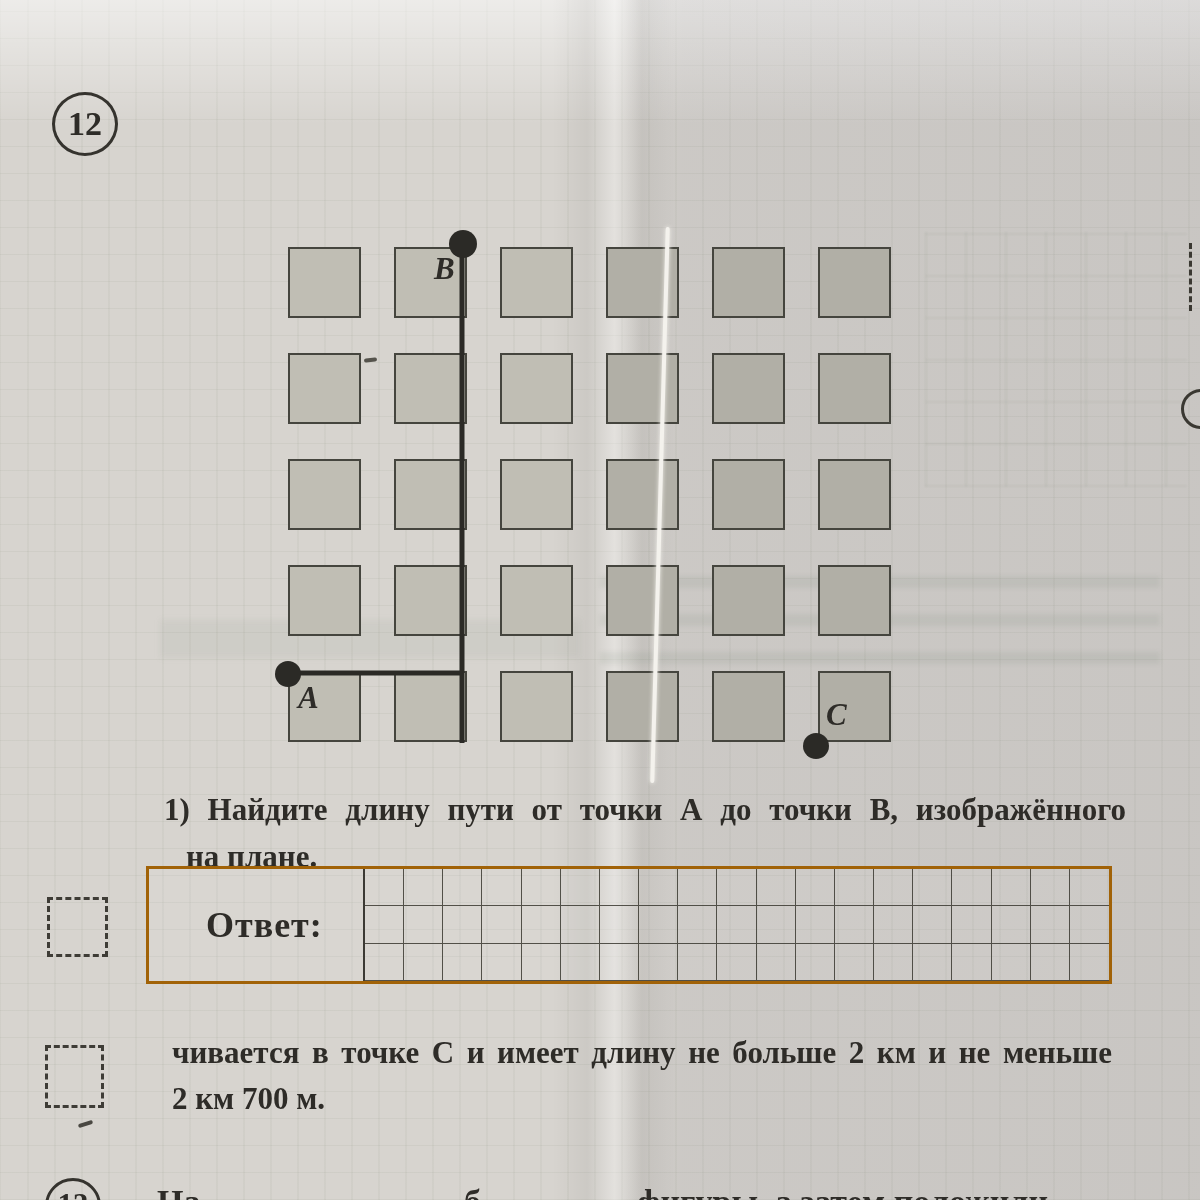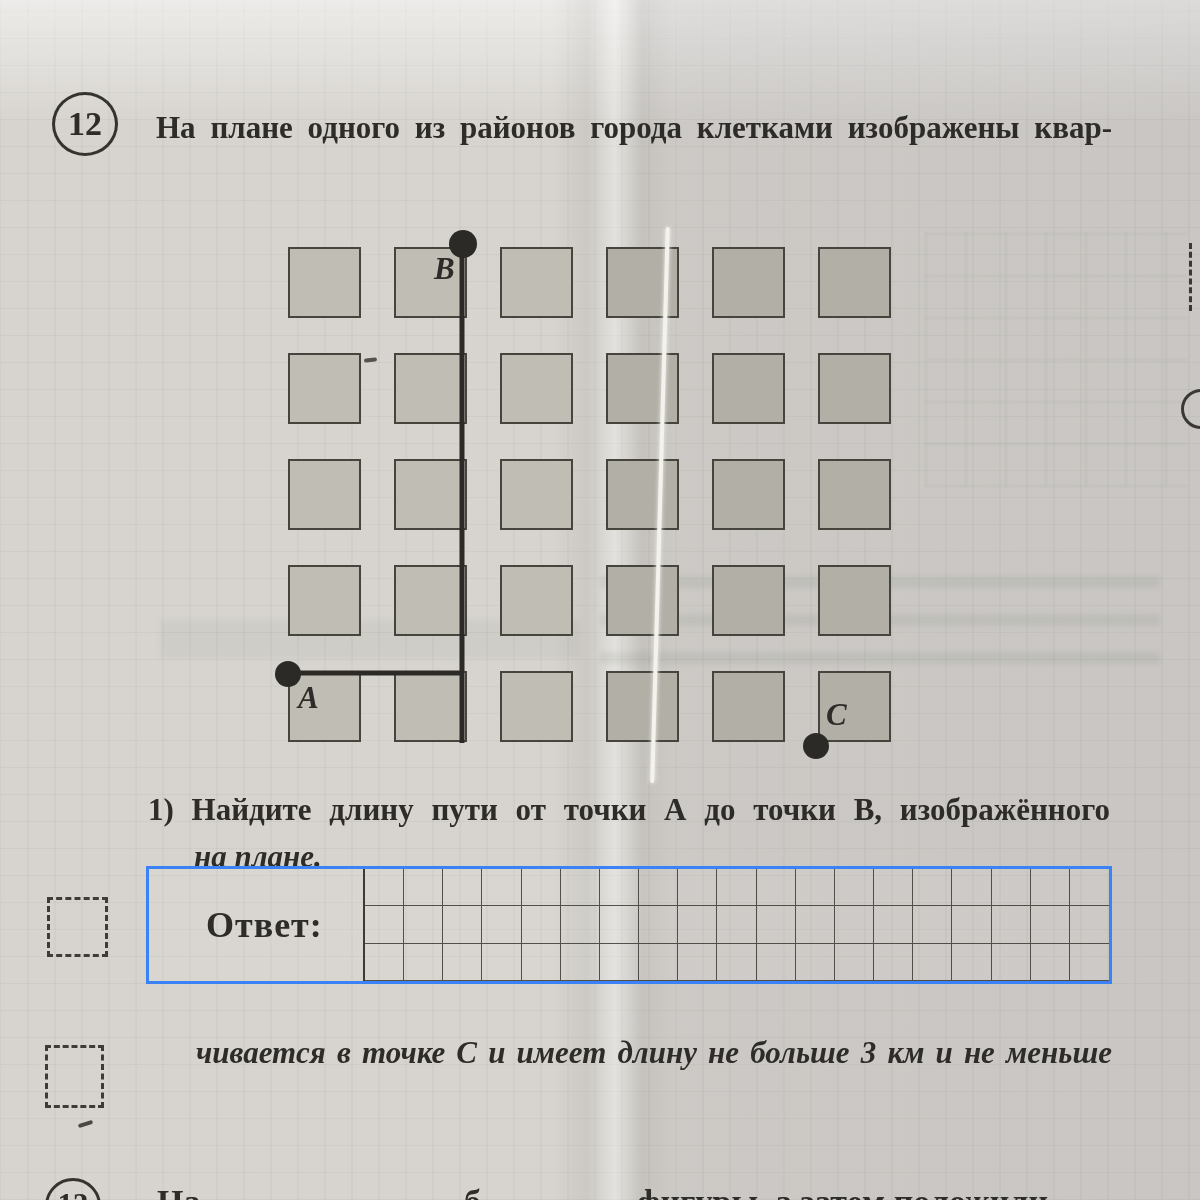--- a/index.html
+++ b/index.html
@@ -34,30 +34,30 @@
   .pencil-mark-top{left:364px;top:358px;width:13px;height:4px;background:#55534c;border-radius:2px;transform:rotate(-6deg);}
   
   .problem-circle{left:52px;top:92px;width:60px;height:58px;border:3px solid #35332e;border-radius:50%;
     display:flex;align-items:center;justify-content:center;font-size:34px;font-weight:bold;}
   .next-circle{left:45px;top:1178px;width:56px;height:56px;border:3.5px solid #35332e;border-radius:50%;
     display:flex;align-items:flex-start;justify-content:center;font-size:31px;font-weight:bold;padding-top:6px;box-sizing:border-box;}
   
   .statement{left:156px;top:104px;width:956px;font-size:31px;font-weight:bold;line-height:47px;}
   .tline{white-space:nowrap;}
   .just{text-align:justify;text-align-last:justify;white-space:normal;}
-  .q1{left:148px;top:786px;width:962px;font-size:31px;font-weight:bold;line-height:47px;}
+  .q1{left:164px;top:786px;width:962px;font-size:31px;font-weight:bold;line-height:47px;}
   .q2{left:150px;top:1030px;width:962px;font-size:31px;font-weight:bold;line-height:46px;}
-  .indent{margin-left:46px;font-style:italic;}
+  .indent{margin-left:22px;}
   
   .plan{left:270px;top:225px;width:645px;height:545px;}
   .block{position:absolute;width:73px;height:71px;border:2.5px solid #45453e;box-sizing:border-box;}
   .plan svg{position:absolute;left:0;top:0;}
   .pt-label{position:absolute;font-style:italic;font-weight:bold;font-size:31px;}
   
-  .answer-box{left:146px;top:866px;width:966px;height:118px;border:3px solid #3b82f6;box-sizing:border-box;
+  .answer-box{left:146px;top:866px;width:966px;height:118px;border:3px solid #a16207;box-sizing:border-box;
     display:flex;background:rgba(255,255,255,0.06);}
   .answer-label-wrap{width:214px;display:flex;align-items:center;}
   .answer-label{font-size:36px;font-weight:bold;margin-left:57px;letter-spacing:1px;}
   .answer-cells{flex:1;display:grid;border-left:2px solid #3c3a34;}
   .acell{border-right:1.8px solid rgba(58,56,48,0.85);border-bottom:1.8px solid rgba(58,56,48,0.85);}
   .answer-cells .acell:nth-child(19n){border-right:none;}
   
   .margin-square{border:3px dashed #3e3c36;box-sizing:border-box;}
   .ms1{left:47px;top:897px;width:61px;height:60px;}
   .ms2{left:45px;top:1045px;width:59px;height:63px;}
@@ -78,21 +78,20 @@
 <div class="abs bleed-grid"></div>
 <div class="abs bleed-lines"></div>
 <div class="abs bleed-smudge"></div>
 <div class="abs pencil-mark-top"></div>
 
 <div class="abs problem-circle">
   <span>12</span>
 </div>
 
 <div class="abs statement">
-  <div class="tline just">На плане одного из районов города клетками изображены квар-</div>
 </div>
 
 <div class="abs plan">
   <div id="blocks">
       <div class="block" style="left: 18px; top: 22px; background: rgb(192, 190, 180);"></div>
       <div class="block" style="left: 124px; top: 22px; background: rgb(192, 190, 180);"></div>
       <div class="block" style="left: 230px; top: 22px; background: rgb(192, 190, 180);"></div>
       <div class="block" style="left: 336px; top: 22px; background: rgb(177, 175, 166);"></div>
       <div class="block" style="left: 442px; top: 22px; background: rgb(177, 175, 166);"></div>
       <div class="block" style="left: 548px; top: 22px; background: rgb(177, 175, 166);"></div>
@@ -198,21 +197,22 @@
       <div class="acell"></div>
       <div class="acell"></div>
       <div class="acell"></div>
       <div class="acell"></div>
       <div class="acell"></div>
       <div class="acell"></div>
     </div>
 </div>
 
 <div class="abs q2">
-  <div class="tline just indent">чивается в точке С и имеет длину не больше 3 км и не меньше</div>
+  <div class="tline just indent">чивается в точке С и имеет длину не больше 2 км и не меньше</div>
+  <div class="tline indent">2 км 700 м.</div>
 </div>
 
 <div class="abs margin-square ms1"></div>
 <div class="abs margin-square ms2"></div>
 <div class="abs margin-tick"></div>
 
 <div class="abs next-circle">
   <span>13</span>
 </div>
 <span class="bottom-frag" style="left:157px;">На</span>

